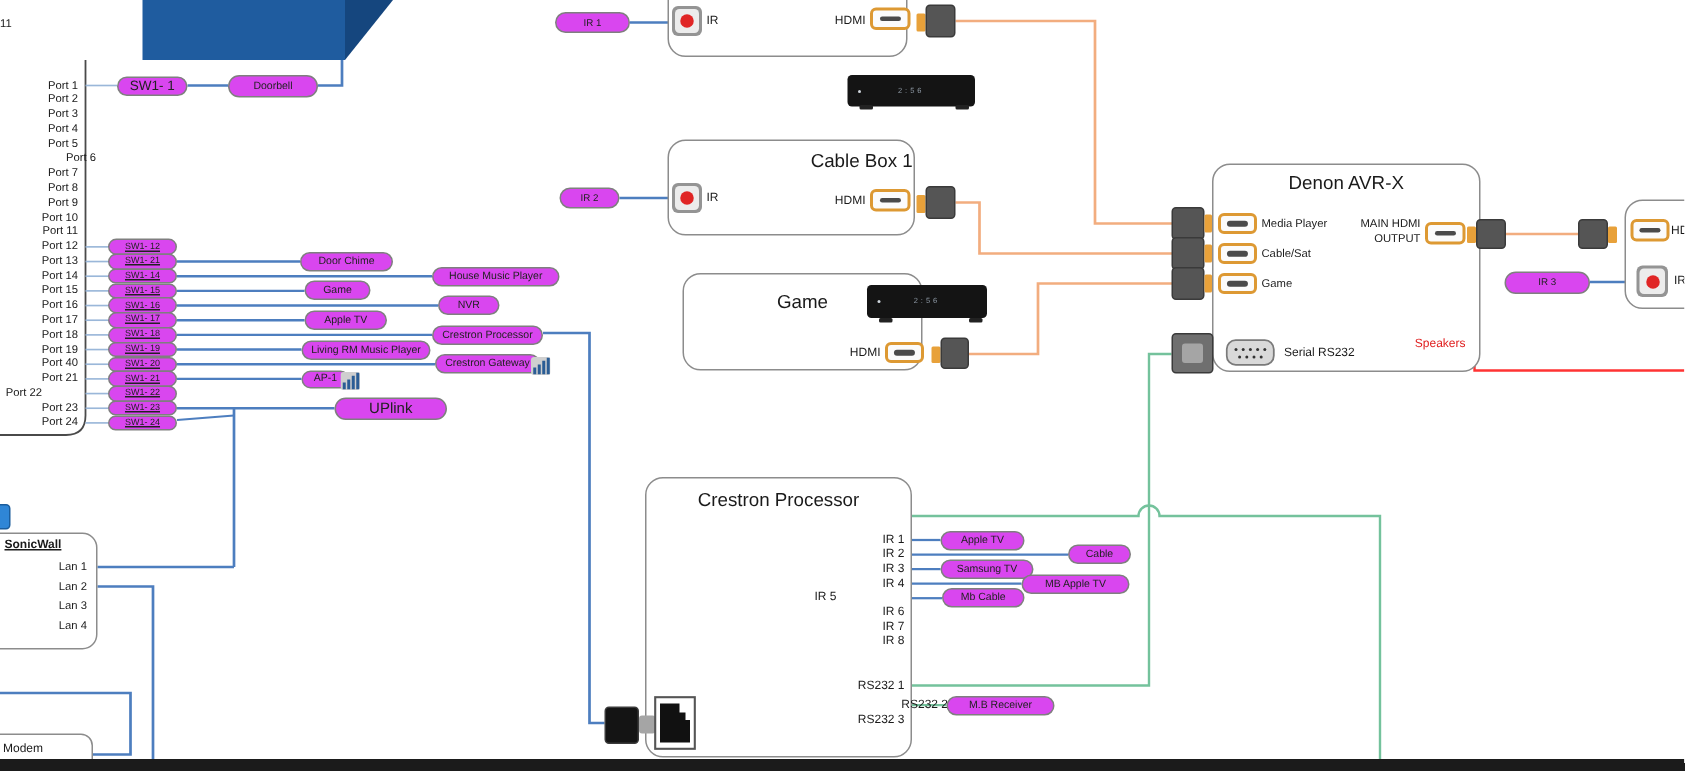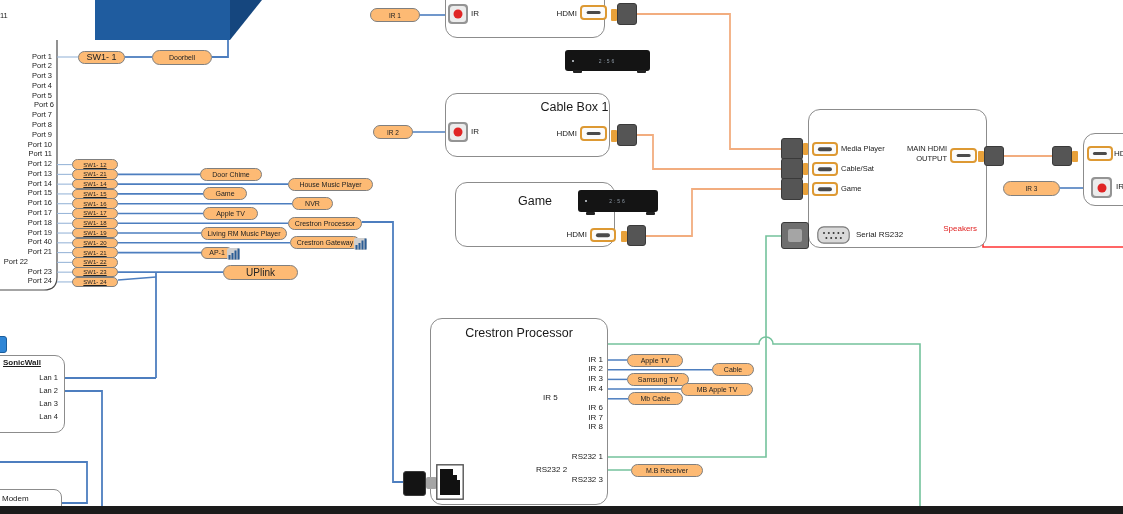--- a/index.html
+++ b/index.html
@@ -3,21 +3,21 @@
 <meta charset="utf-8">
 <style>
   html,body{margin:0;padding:0;background:#fff;}
   #stage{position:relative;width:1123px;height:514px;background:#ffffff;overflow:hidden;
          font-family:"Liberation Sans",sans-serif;color:#1a1a1a;}
   #wires{position:absolute;left:0;top:0;z-index:1;}
   .abs{position:absolute;box-sizing:border-box;}
   .device-box{position:absolute;background:#fff;border:1.5px solid #8c8c8c;border-radius:12px;z-index:2;box-sizing:border-box;}
   .box-title{position:absolute;z-index:3;font-size:12.5px;white-space:nowrap;text-align:center;}
   .lbl{position:absolute;z-index:3;white-space:nowrap;line-height:1;}
-  .stadium{position:absolute;z-index:3;background:#fdba74;border:1.2px solid #7f7f7f;border-radius:999px;
+  .stadium{position:absolute;z-index:3;background:#d946ef;border:1.2px solid #7f7f7f;border-radius:999px;
            display:flex;align-items:center;justify-content:center;white-space:nowrap;box-sizing:border-box;color:#222;}
   .pill-link{text-decoration:underline;}
   .hdmi-port{position:absolute;z-index:3;border:2px solid #dd9933;border-radius:4px;background:#fbfbfb;box-sizing:border-box;}
   .hdmi-port .slot{position:absolute;left:50%;top:50%;transform:translate(-50%,-50%);width:64%;height:36%;background:#4a4a4a;border-radius:2px;}
   .ir-port{position:absolute;z-index:3;background:#949494;border-radius:4px;}
   .ir-port .inner{position:absolute;inset:2px;background:#ececec;border-radius:3px;}
   .ir-port .dot{position:absolute;left:50%;top:50%;transform:translate(-50%,-50%);width:9px;height:9px;border-radius:50%;background:#e02525;}
   .plug-body{position:absolute;z-index:3;background:#555;border:1px solid #3a3a3a;border-radius:3px;box-sizing:border-box;}
   .plug-tip{position:absolute;z-index:3;background:#e8a13a;border-radius:1px;}
   .plug-cap{position:absolute;z-index:3;background:#a5a5a5;border-radius:2px;}
@@ -144,20 +144,21 @@
   <span class="foot" style="left:586px;top:212px;width:9px;height:3px;"></span>
   <span class="foot" style="left:646px;top:212px;width:9px;height:3px;"></span>
   <div class="lbl r" style="left:542px;top:231px;width:45px;font-size:8px;">HDMI</div>
   <div class="hdmi-port" style="left:590px;top:228px;width:26px;height:14px;">
       <span class="slot"></span>
     </div>
   <span class="plug-tip" style="left:621px;top:231px;width:6px;height:11px;"></span>
   <span class="plug-body" style="left:627px;top:225px;width:19px;height:21px;"></span>
 
   <div class="device-box" style="left:808px;top:109px;width:179px;height:139px;"></div>
+  <div class="box-title" style="left:808px;top:115px;width:179px;">Denon AVR-X</div>
 
   <span class="plug-body" style="left:781px;top:138px;width:22px;height:22px;"></span>
   <span class="plug-tip" style="left:803px;top:143px;width:5px;height:12px;"></span>
   <div class="hdmi-port" style="left:812px;top:142px;width:26px;height:14px;">
       <span class="slot"></span>
     </div>
   <div class="lbl" style="left:841px;top:145px;font-size:7.5px;">Media Player</div>
   <span class="plug-body" style="left:781px;top:158px;width:22px;height:22px;"></span>
   <span class="plug-tip" style="left:803px;top:163px;width:5px;height:12px;"></span>
   <div class="hdmi-port" style="left:812px;top:162px;width:26px;height:14px;">
@@ -233,21 +234,21 @@
 
   <div class="device-box" style="left:-20px;top:489px;width:82px;height:40px;border-radius:8px;"></div>
   <div class="lbl" style="left:2px;top:495px;font-size:8px;">Modem</div>
 
   <div class="blackbar" style="left:0px;top:506px;width:1123px;height:8px;"></div>
 <div class="abs" style="left: 0px; top: 52.5px; width: 52px; text-align: right; font-size: 7.5px; z-index: 3; line-height: 1;">Port 1</div>
     <div class="abs" style="left: 0px; top: 62.28px; width: 52px; text-align: right; font-size: 7.5px; z-index: 3; line-height: 1;">Port 2</div>
     <div class="abs" style="left: 0px; top: 72.06px; width: 52px; text-align: right; font-size: 7.5px; z-index: 3; line-height: 1;">Port 3</div>
     <div class="abs" style="left: 0px; top: 81.84px; width: 52px; text-align: right; font-size: 7.5px; z-index: 3; line-height: 1;">Port 4</div>
     <div class="abs" style="left: 0px; top: 91.62px; width: 52px; text-align: right; font-size: 7.5px; z-index: 3; line-height: 1;">Port 5</div>
-    <div class="abs" style="left: 0px; top: 101.4px; width: 54px; text-align: right; font-size: 7.5px; z-index: 3; line-height: 1;">Port 6</div>
+    <div class="abs" style="left: 0px; top: 101.4px; width: 64px; text-align: right; font-size: 7.5px; z-index: 3; line-height: 1;">Port 6</div>
     <div class="abs" style="left: 0px; top: 111.18px; width: 52px; text-align: right; font-size: 7.5px; z-index: 3; line-height: 1;">Port 7</div>
     <div class="abs" style="left: 0px; top: 120.96px; width: 52px; text-align: right; font-size: 7.5px; z-index: 3; line-height: 1;">Port 8</div>
     <div class="abs" style="left: 0px; top: 130.74px; width: 52px; text-align: right; font-size: 7.5px; z-index: 3; line-height: 1;">Port 9</div>
     <div class="abs" style="left: 0px; top: 140.52px; width: 52px; text-align: right; font-size: 7.5px; z-index: 3; line-height: 1;">Port 10</div>
     <div class="abs" style="left: 0px; top: 150.3px; width: 52px; text-align: right; font-size: 7.5px; z-index: 3; line-height: 1;">Port 11</div>
     <div class="abs" style="left: 0px; top: 160.08px; width: 52px; text-align: right; font-size: 7.5px; z-index: 3; line-height: 1;">Port 12</div>
     <div class="abs" style="left: 0px; top: 169.86px; width: 52px; text-align: right; font-size: 7.5px; z-index: 3; line-height: 1;">Port 13</div>
     <div class="abs" style="left: 0px; top: 179.64px; width: 52px; text-align: right; font-size: 7.5px; z-index: 3; line-height: 1;">Port 14</div>
     <div class="abs" style="left: 0px; top: 189.42px; width: 52px; text-align: right; font-size: 7.5px; z-index: 3; line-height: 1;">Port 15</div>
     <div class="abs" style="left: 0px; top: 199.2px; width: 52px; text-align: right; font-size: 7.5px; z-index: 3; line-height: 1;">Port 16</div>
@@ -304,21 +305,21 @@
     <div class="abs" style="left: 8px; top: 413px; width: 50px; text-align: right; font-size: 7.5px; z-index: 3; line-height: 1;">Lan 4</div>
     <div class="abs" style="left: 543px; top: 355.5px; width: 60px; text-align: right; font-size: 8px; z-index: 3; line-height: 1;">IR 1</div>
     <div class="abs" style="left: 543px; top: 365.2px; width: 60px; text-align: right; font-size: 8px; z-index: 3; line-height: 1;">IR 2</div>
     <div class="abs" style="left: 543px; top: 374.9px; width: 60px; text-align: right; font-size: 8px; z-index: 3; line-height: 1;">IR 3</div>
     <div class="abs" style="left: 543px; top: 384.6px; width: 60px; text-align: right; font-size: 8px; z-index: 3; line-height: 1;">IR 4</div>
     <div class="abs" style="left: 543px; top: 394.3px; width: 60px; font-size: 8px; z-index: 3; line-height: 1;">IR 5</div>
     <div class="abs" style="left: 543px; top: 404px; width: 60px; text-align: right; font-size: 8px; z-index: 3; line-height: 1;">IR 6</div>
     <div class="abs" style="left: 543px; top: 413.7px; width: 60px; text-align: right; font-size: 8px; z-index: 3; line-height: 1;">IR 7</div>
     <div class="abs" style="left: 543px; top: 423.4px; width: 60px; text-align: right; font-size: 8px; z-index: 3; line-height: 1;">IR 8</div>
     <div class="abs" style="left: 543px; top: 452.5px; width: 60px; text-align: right; font-size: 8px; z-index: 3; line-height: 1;">RS232 1</div>
-    <div class="abs" style="left: 536px; top: 465.5px; width: 60px; font-size: 8px; z-index: 3; line-height: 1;">RS232 2</div>
+    <div class="abs" style="left: 572px; top: 465.5px; width: 60px; text-align: right; font-size: 8px; z-index: 3; line-height: 1;">RS232 2</div>
     <div class="abs" style="left: 543px; top: 475.5px; width: 60px; text-align: right; font-size: 8px; z-index: 3; line-height: 1;">RS232 3</div>
     <div class="abs stadium" style="left: 627px; top: 353.5px; width: 56px; height: 13px; font-size: 7px; z-index: 3;">Apple TV</div>
     <div class="abs stadium" style="left: 712px; top: 363.2px; width: 42px; height: 13px; font-size: 7px; z-index: 3;">Cable</div>
     <div class="abs stadium" style="left: 627px; top: 372.9px; width: 62px; height: 13px; font-size: 7px; z-index: 3;">Samsung TV</div>
     <div class="abs stadium" style="left: 681px; top: 382.6px; width: 72px; height: 13px; font-size: 7px; z-index: 3;">MB Apple TV</div>
     <div class="abs stadium" style="left: 628px; top: 392.3px; width: 55px; height: 13px; font-size: 7px; z-index: 3;">Mb Cable</div>
     <div class="abs stadium" style="left: 631px; top: 463.5px; width: 72px; height: 13px; font-size: 7px; z-index: 3;">M.B Receiver</div>
   </div>
 
 </body></html>

